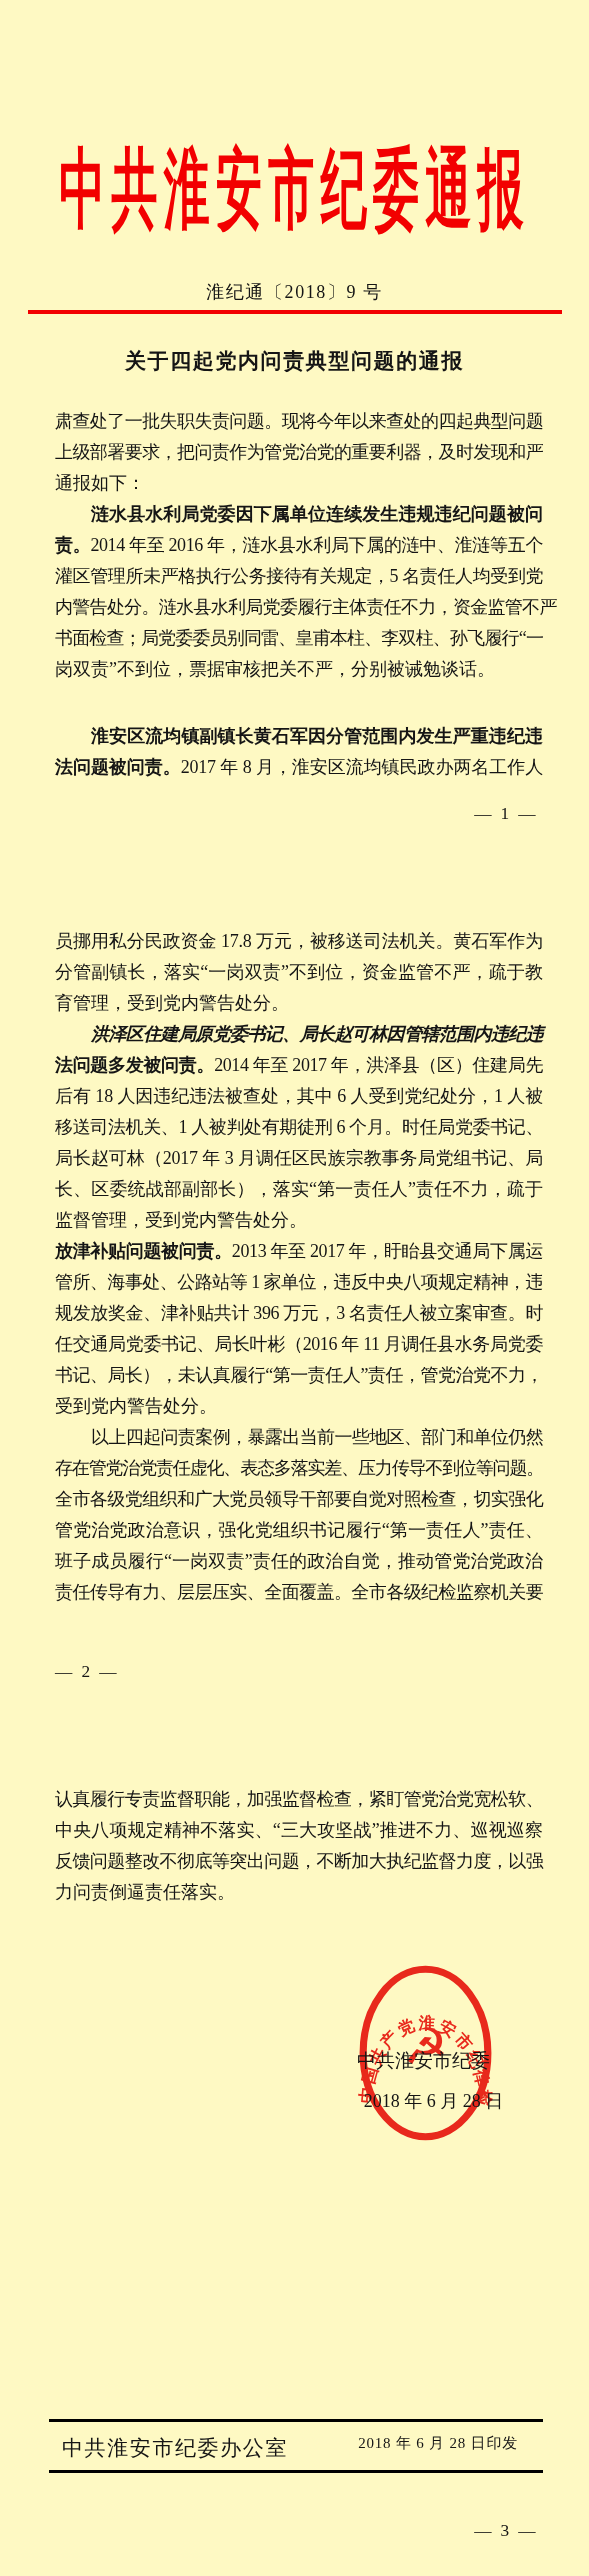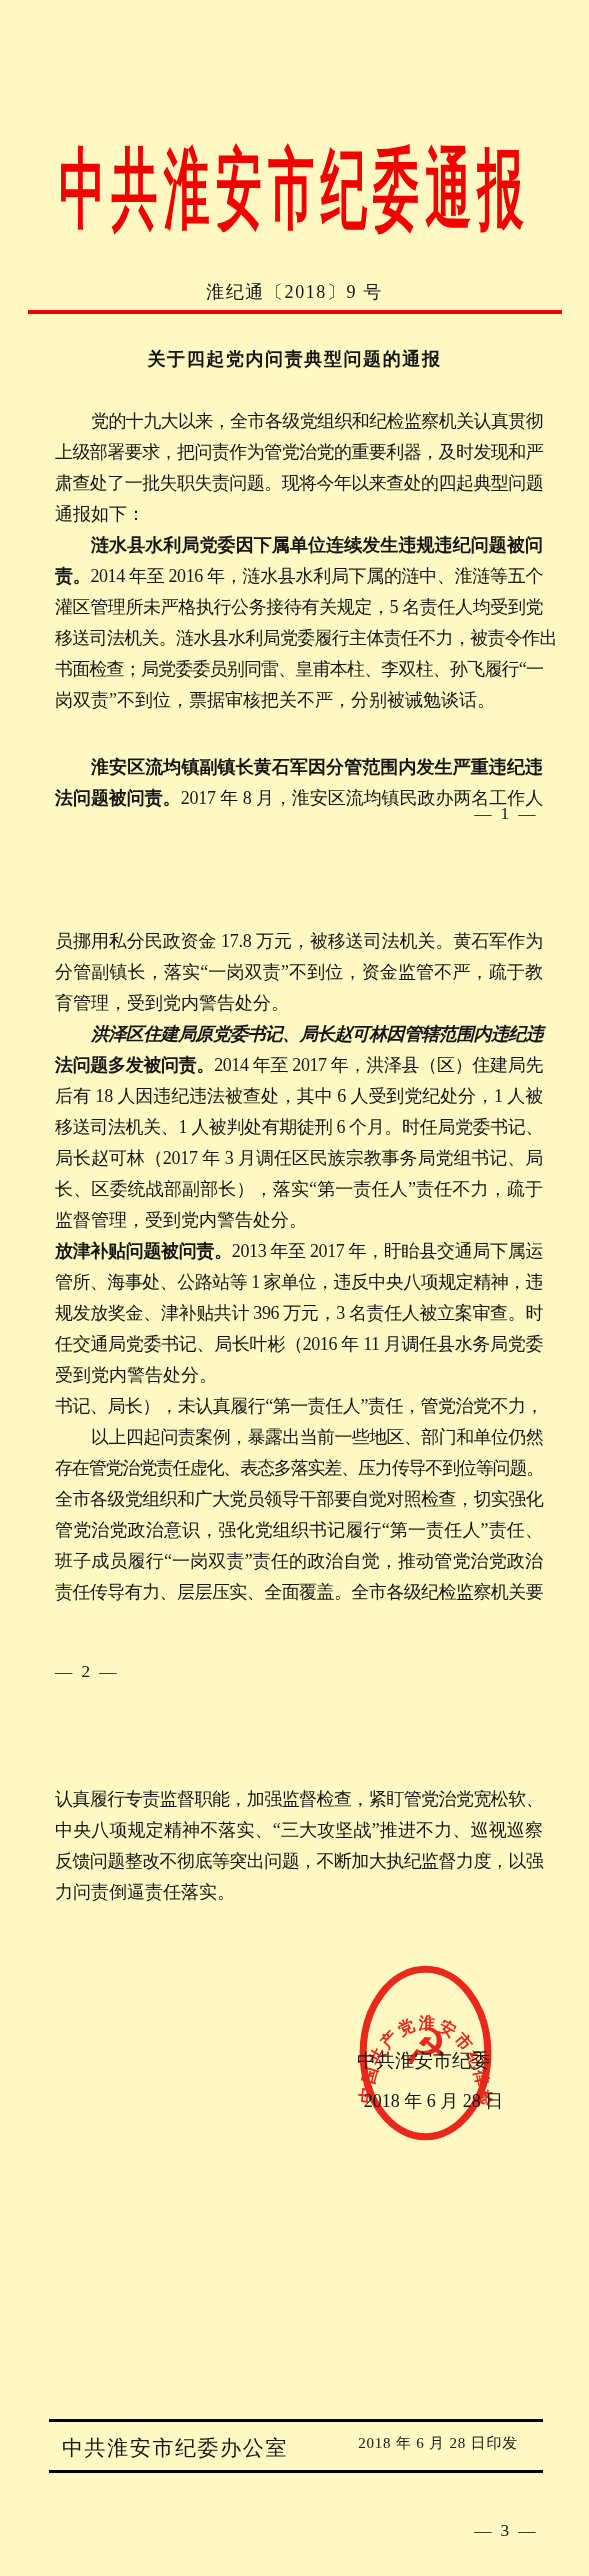--- a/index.html
+++ b/index.html
@@ -27,21 +27,21 @@
   }
   .docnum{
     position:absolute;top:280px;left:0;width:589px;
     text-align:center;font-size:18px;letter-spacing:1.6px;
   }
   .red-rule{
     position:absolute;top:310px;left:27.6px;width:534px;height:3.9px;
   }
   .doc-title{
     position:absolute;top:347px;left:0;width:589px;
-    text-align:center;font-size:18px;font-weight:700;letter-spacing:1.6px;
+    text-align:center;font-size:21px;font-weight:700;letter-spacing:1.6px;
   }
   
   .page-body{
     position:absolute;left:55px;width:488px;
     font-size:18px;line-height:31px;
   }
   .bl{height:31px;white-space:nowrap;}
   .jf{text-align:justify;text-align-last:justify;}
   .ind{text-indent:36px;}
   .bh{font-family:"Liberation Sans","DejaVu Sans",sans-serif;font-weight:700;}
@@ -84,50 +84,49 @@
     <span style="color: rgb(242, 0, 0);">中共淮安市纪委通报</span>
   </div>
 
   <div class="docnum">淮纪通〔2018〕9 号</div>
 
   <div class="red-rule" style="background: rgb(242, 0, 0);"></div>
 
   <div class="doc-title">关于四起党内问责典型问题的通报</div>
 
   <div class="page-body" id="pbody-1" style="top:406px;">
-      <div class="bl jf ind" style="letter-spacing: -0.7px;"><span>党的十九大以来，全市各级党组织和纪检监察机关认真贯彻</span></div>
+      <div class="bl jf" style="letter-spacing: -0.7px;"><span>肃查处了一批失职失责问题。现将今年以来查处的四起典型问题</span></div>
       <div class="bl jf" style="letter-spacing: -0.7px;"><span>上级部署要求，把问责作为管党治党的重要利器，及时发现和严</span></div>
-      <div class="bl jf" style="letter-spacing: -0.7px;"><span>肃查处了一批失职失责问题。现将今年以来查处的四起典型问题</span></div>
       <div class="bl"><span>通报如下：</span></div>
       <div class="bl jf ind" style="letter-spacing: -0.03px;"><span class="bh">涟水县水利局党委因下属单位连续发生违规违纪问题被问</span></div>
       <div class="bl jf" style="letter-spacing: -0.4px;"><span class="bh">责。</span><span>2014 年至 2016 年，涟水县水利局下属的涟中、淮涟等五个</span></div>
       <div class="bl jf" style="letter-spacing: -0.5px;"><span>灌区管理所未严格执行公务接待有关规定，5 名责任人均受到党</span></div>
-      <div class="bl jf" style="letter-spacing: -0.7px;"><span>移送司法机关。涟水县水利局党委履行主体责任不力，被责令作出</span></div>
+      <div class="bl jf" style="letter-spacing: -0.7px;"><span>内警告处分。涟水县水利局党委履行主体责任不力，资金监管不严</span></div>
       <div class="bl jf" style="letter-spacing: -0.9px;"><span>书面检查；局党委委员别同雷、皇甫本柱、李双柱、孙飞履行“一</span></div>
       <div class="bl"><span>岗双责”不到位，票据审核把关不严，分别被诫勉谈话。</span></div>
       <div class="bl jf ind" style="letter-spacing: -0.03px; margin-top: 36px;"><span class="bh">淮安区流均镇副镇长黄石军因分管范围内发生严重违纪违</span></div>
       <div class="bl jf" style="letter-spacing: -0.2px;"><span class="bh">法问题被问责。</span><span>2017 年 8 月，淮安区流均镇民政办两名工作人</span></div>
     </div>
   <div class="page-body" id="pbody-2" style="top:926px;">
       <div class="bl jf" style="letter-spacing: -0.2px;"><span>员挪用私分民政资金 17.8 万元，被移送司法机关。黄石军作为</span></div>
       <div class="bl jf"><span>分管副镇长，落实“一岗双责”不到位，资金监管不严，疏于教</span></div>
       <div class="bl"><span>育管理，受到党内警告处分。</span></div>
       <div class="bl jf ind" style="letter-spacing: -0.7px; font-style: italic;"><span class="bh">洪泽区住建局原党委书记、局长赵可林因管辖范围内违纪违</span></div>
       <div class="bl jf" style="letter-spacing: -0.4px;"><span class="bh">法问题多发被问责。</span><span>2014 年至 2017 年，洪泽县（区）住建局先</span></div>
       <div class="bl jf" style="letter-spacing: -0.2px;"><span>后有 18 人因违纪违法被查处，其中 6 人受到党纪处分，1 人被</span></div>
       <div class="bl jf" style="letter-spacing: -0.5px;"><span>移送司法机关、1 人被判处有期徒刑 6 个月。时任局党委书记、</span></div>
       <div class="bl jf" style="letter-spacing: -0.2px;"><span>局长赵可林（2017 年 3 月调任区民族宗教事务局党组书记、局</span></div>
       <div class="bl jf"><span>长、区委统战部副部长），落实“第一责任人”责任不力，疏于</span></div>
       <div class="bl"><span>监督管理，受到党内警告处分。</span></div>
       <div class="bl jf" style="letter-spacing: -0.4px;"><span class="bh">放津补贴问题被问责。</span><span>2013 年至 2017 年，盱眙县交通局下属运</span></div>
       <div class="bl jf" style="letter-spacing: -0.6px;"><span>管所、海事处、公路站等 1 家单位，违反中央八项规定精神，违</span></div>
       <div class="bl jf" style="letter-spacing: -0.4px;"><span>规发放奖金、津补贴共计 396 万元，3 名责任人被立案审查。时</span></div>
       <div class="bl jf" style="letter-spacing: -0.4px;"><span>任交通局党委书记、局长叶彬（2016 年 11 月调任县水务局党委</span></div>
+      <div class="bl jf" style="letter-spacing: -0.6px;"><span>书记、局长），未认真履行“第一责任人”责任，管党治党不力，</span></div>
       <div class="bl"><span>受到党内警告处分。</span></div>
-      <div class="bl jf" style="letter-spacing: -0.6px;"><span>书记、局长），未认真履行“第一责任人”责任，管党治党不力，</span></div>
       <div class="bl jf ind" style="letter-spacing: -0.7px;"><span>以上四起问责案例，暴露出当前一些地区、部门和单位仍然</span></div>
       <div class="bl jf" style="letter-spacing: -1.3px;"><span>存在管党治党责任虚化、表态多落实差、压力传导不到位等问题。</span></div>
       <div class="bl jf" style="letter-spacing: -0.7px;"><span>全市各级党组织和广大党员领导干部要自觉对照检查，切实强化</span></div>
       <div class="bl jf"><span>管党治党政治意识，强化党组织书记履行“第一责任人”责任、</span></div>
       <div class="bl jf"><span>班子成员履行“一岗双责”责任的政治自觉，推动管党治党政治</span></div>
       <div class="bl jf" style="letter-spacing: -0.7px;"><span>责任传导有力、层层压实、全面覆盖。全市各级纪检监察机关要</span></div>
     </div>
   <div class="page-body" id="pbody-3" style="top:1784px;">
       <div class="bl jf" style="letter-spacing: -0.7px;"><span>认真履行专责监督职能，加强监督检查，紧盯管党治党宽松软、</span></div>
       <div class="bl jf"><span>中央八项规定精神不落实、“三大攻坚战”推进不力、巡视巡察</span></div>

